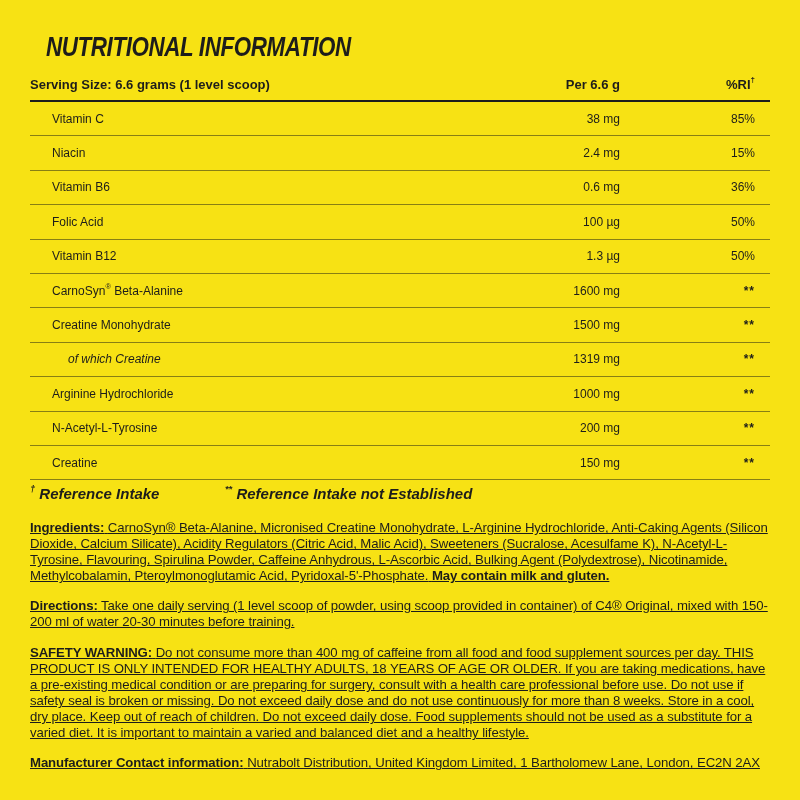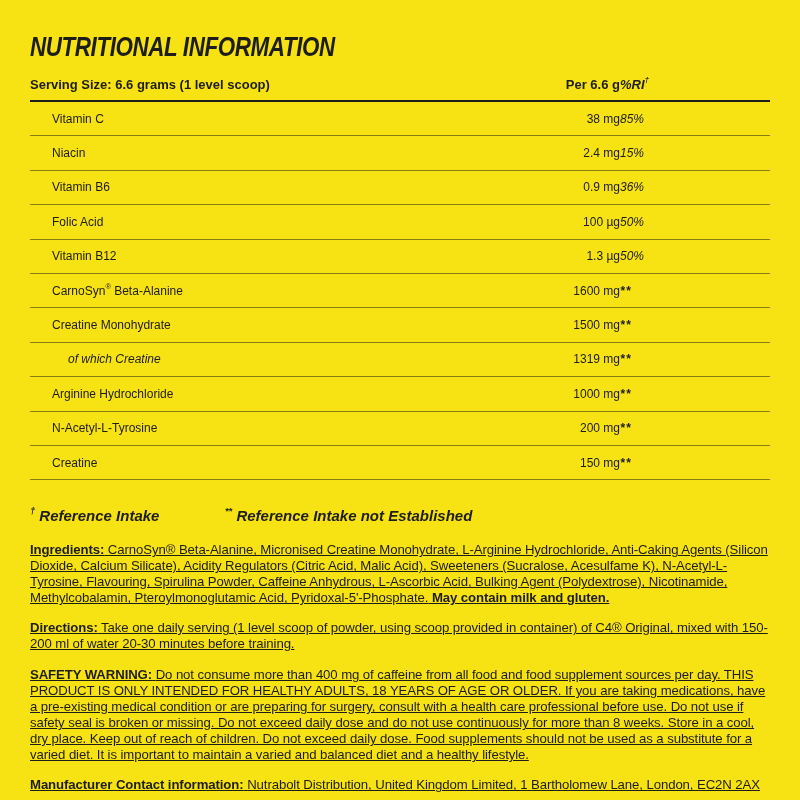--- a/index.html
+++ b/index.html
@@ -6,21 +6,21 @@
   body{
     width:800px;height:800px;overflow:hidden;
     background:#f7e214;
     color:#1d1d1b;
     font-family:"Liberation Sans","DejaVu Sans",sans-serif;
   }
   .label{box-sizing:border-box;width:800px;height:800px;padding:0 30px;}
 
   
   .title{
-    margin:34px 0 0 0;
+    margin:34px 0 0 16px;
     font-size:28px;line-height:26px;
     font-weight:800;font-style:italic;
     letter-spacing:-0.5px;
     white-space:nowrap;
   }
   .title-inner{display:inline-block;transform:scaleX(0.8);transform-origin:left center;}
 
   
   .ntable{width:740px;}
   .thead,.row{
@@ -36,27 +36,27 @@
   .row{
     height:34.4px;
     box-sizing:border-box;
     border-bottom:1px solid rgba(45,45,20,0.55);
     font-size:12px;
   }
   .col-label{padding-left:22px;}
   .thead .col-label{padding-left:0;}
   .col-label.sub{padding-left:38px;font-style:italic;}
   .col-amount{text-align:right;}
-  .col-ri{padding-right:15px;font-style:italic;}
+  .col-ri{text-align:right;padding-right:15px;}
   sup{font-size:62%;position:relative;top:-0.15em;line-height:0;}
   .ast{font-weight:bold;letter-spacing:1px;}
 
   
   .footnotes{
-    display:flex;margin-top:26px;
+    display:flex;margin-top:4px;
     font-size:15px;font-weight:bold;font-style:italic;
     line-height:20px;
   }
   .fn-left{width:195px;}
 
   
   .para{
     margin:0;font-size:13.2px;line-height:16px;letter-spacing:-0.1px;text-decoration:underline;
   }
   .para strong{font-weight:bold;}
@@ -86,21 +86,21 @@
     </div>
 
     <div class="row">
       <div class="cell col-label">Niacin</div>
       <div class="cell col-amount">2.4 mg</div>
       <div class="cell col-ri">15%</div>
     </div>
 
     <div class="row">
       <div class="cell col-label">Vitamin B6</div>
-      <div class="cell col-amount">0.9 mg</div>
+      <div class="cell col-amount">0.6 mg</div>
       <div class="cell col-ri">36%</div>
     </div>
 
     <div class="row">
       <div class="cell col-label">Folic Acid</div>
       <div class="cell col-amount">100 µg</div>
       <div class="cell col-ri">50%</div>
     </div>
 
     <div class="row">

